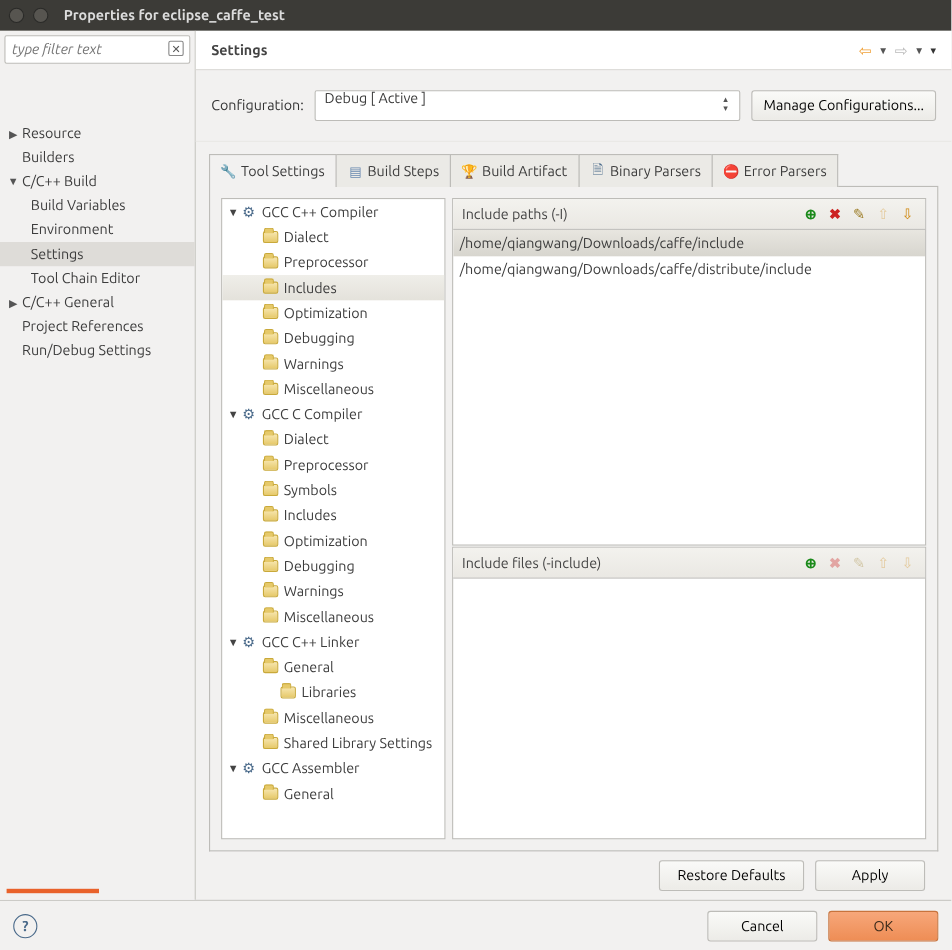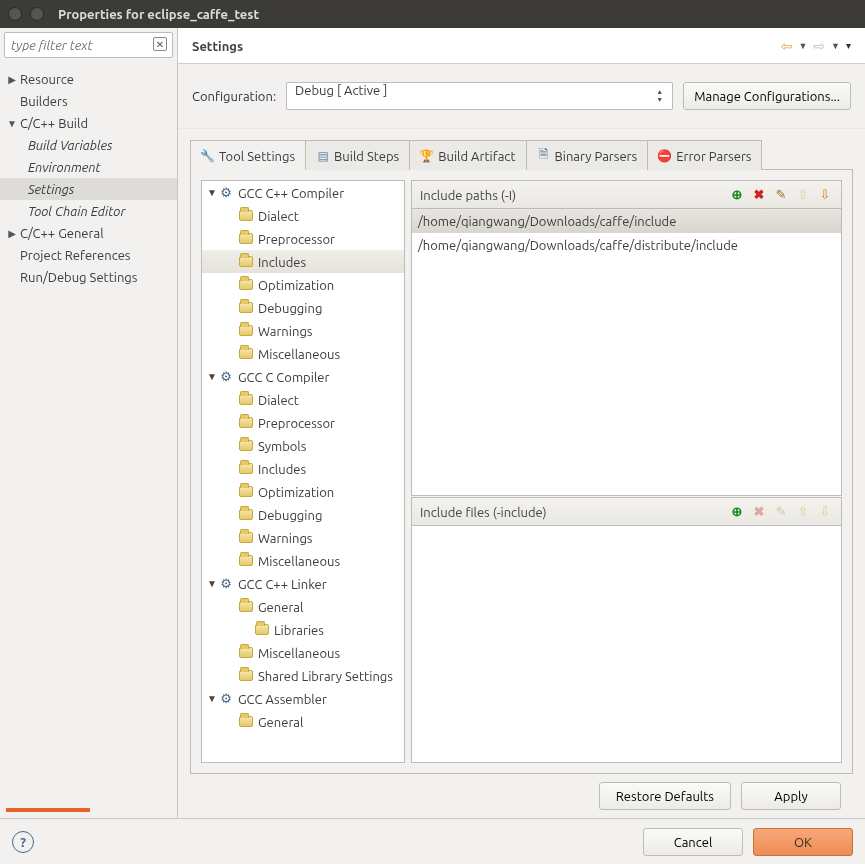--- a/index.html
+++ b/index.html
@@ -5,31 +5,31 @@
 * { box-sizing: border-box; margin: 0; padding: 0; font-family: "Ubuntu", "Segoe UI", sans-serif; font-size: 13px; }
 html, body { width: 865px; height: 864px; background: #f2f1f0; color: #3c3c3c; overflow: hidden; }
 
 
 .titlebar { height: 28px; background: #3c3b37; color: #dcdcdc; display: flex; align-items: center; padding: 0 8px; gap: 8px; }
 .tb-btn { width: 14px; height: 14px; border-radius: 50%; border: 1px solid #2a2a28; background: #575550; display: inline-block; }
 .titlebar-title { font-weight: bold; margin-left: 6px; }
 
 
 .body-row { display: flex; height: calc(864px - 28px - 46px); }
-.sidebar { width: 178px; border-right: 1px solid #c8c7c3; background: #f2f1f0; display: flex; flex-direction: column; }
+.sidebar { width: 178px; border-right: 1px solid #c8c7c3; background: #f2f1f0; display: flex; flex-direction: column; gap: 42px; }
 .filter-wrap { padding: 4px 4px 4px 4px; }
 .filter { position: relative; }
 .filter input { width: 100%; height: 26px; padding: 2px 24px 2px 6px; border: 1px solid #bdbcb8; border-radius: 2px; background: #fff; color: #8a8a8a; font-style: italic; }
 .filter .clear { position: absolute; right: 6px; top: 5px; width: 14px; height: 14px; border: 1px solid #888; border-radius: 2px; display:flex; align-items:center; justify-content:center; font-size:10px; color:#555; }
 
 .nav-tree { padding: 6px 0 0 0; }
 .nav-item { display:flex; align-items:center; height:22px; padding-left:6px; cursor:default; }
 .nav-item .expander { width:12px; display:inline-block; text-align:center; color:#555; font-size:10px;}
 .nav-item .label { padding-left:2px; }
-.nav-child { padding-left:28px; height:22px; display:flex; align-items:center;font-style:italic; }
+.nav-child { padding-left:28px; height:22px; display:flex; align-items:center; }
 .nav-selected { background:#dedcd8; }
 
 .sidebar-bottom { margin-top:auto; padding: 0 0 6px 6px; }
 .orange-bar { width: 84px; height: 4px; background:#e9622b; }
 
 
 .rightpane { flex:1; display:flex; flex-direction:column; }
 .header-strip { height:36px; background:#fff; border-bottom:1px solid #d0cfcb; display:flex; align-items:center; padding:0 14px; }
 .header-title { font-weight:bold; color:#444; }
 .header-right { margin-left:auto; display:flex; align-items:center; gap:6px; }

